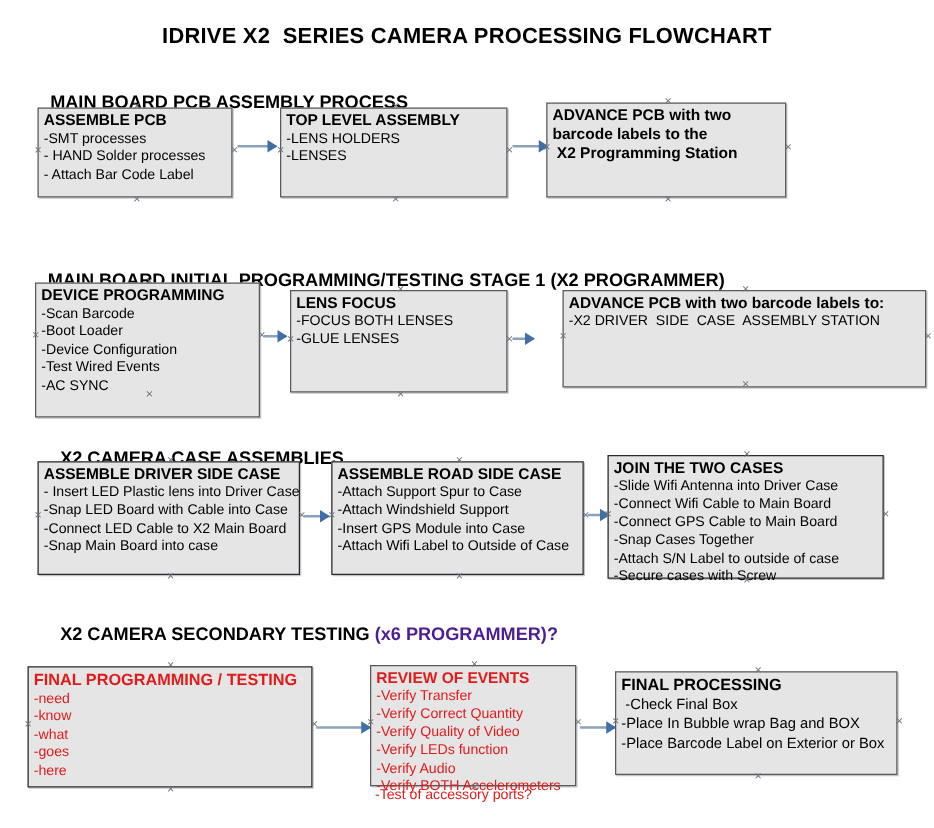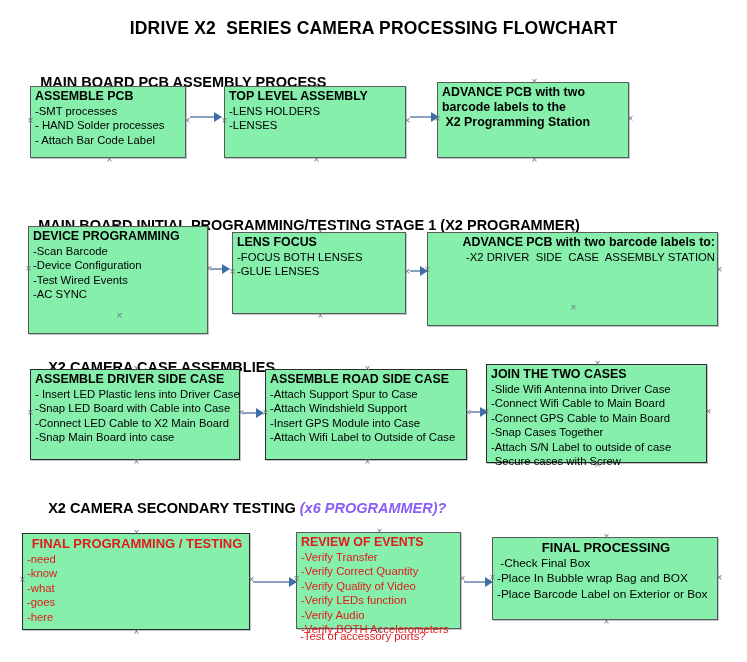--- a/index.html
+++ b/index.html
@@ -34,29 +34,28 @@
   }
 
   .section-head {
     position: absolute;
     font-size: 14.5px;
     font-weight: bold;
     color: #000000;
     white-space: pre;
   }
   .section-head .accent {
-    color: #8b5cf6;
-    font-style: italic;
+    color: #4c1d95;
   }
 
   
   .node {
     position: absolute;
     box-sizing: border-box;
-    background: #86efac;
+    background: #e5e5e5;
     border: 1.3px solid #5a5a5a;
     box-shadow: 1px 1px 0 rgba(120,125,140,0.45);
   }
   .node.dark-border {
     border-color: #2a2a2a;
   }
   .node-inner {
     position: absolute;
     left: 4px;
     top: 2px;
@@ -75,21 +74,20 @@
     line-height: 14.4px;
     white-space: pre;
   }
   .node.red .node-title,
   .node.red .node-line {
     color: #e01b1b;
   }
   .node-title.big {
     font-size: 13px;
     line-height: 16px;
-    text-align: center;
   }
   .node-line.big {
     font-size: 11.8px;
     line-height: 15.4px;
   }
   .overflow-line {
     position: absolute;
     font-size: 11.3px;
     line-height: 14.4px;
     color: #e01b1b;
@@ -182,20 +180,21 @@
   </div>
 
   <div class="section-head" style="left:22px; top:201px;">
     <span>MAIN BOARD INITIAL PROGRAMMING/TESTING STAGE 1 (X2 PROGRAMMER)</span><span class="accent"></span>
   </div>
 
   <div class="node" style="left:28px; top:226px; width:180px; height:108px;">
     <div class="node-inner">
       <div class="node-title">DEVICE PROGRAMMING</div>
       <div class="node-line">-Scan Barcode</div>
+      <div class="node-line">-Boot Loader</div>
       <div class="node-line">-Device Configuration</div>
       <div class="node-line">-Test Wired Events</div>
       <div class="node-line">-AC SYNC</div>
     </div>
     <div class="handle" style="left:-5px; top:37px;"></div>
     <div class="handle" style="left:86px; top:-6px;"></div>
     <div class="handle" style="left:86px; top:84px;"></div>
     <div class="handle" style="left:176px; top:37px;"></div>
   </div>
 
@@ -208,21 +207,21 @@
       <div class="node-line">-GLUE LENSES</div>
     </div>
     <div class="handle" style="left:-5px; top:34px;"></div>
     <div class="handle" style="left:83px; top:-6px;"></div>
     <div class="handle" style="left:83px; top:78px;"></div>
     <div class="handle" style="left:170px; top:34px;"></div>
   </div>
 
   <div class="arrow" style="left:410px; top:270px; width:17px;"></div>
 
-  <div class="node" style="left:427px; top:232px; width:291px; height:94px;text-align:right;">
+  <div class="node" style="left:450px; top:232px; width:291px; height:78px;">
     <div class="node-inner">
       <div class="node-title">ADVANCE PCB with two barcode labels to:</div>
       <div class="node-line">-X2 DRIVER  SIDE  CASE  ASSEMBLY STATION</div>
     </div>
     <div class="handle" style="left:-5px; top:32px;"></div>
     <div class="handle" style="left:141px; top:-6px;"></div>
     <div class="handle" style="left:141px; top:70px;"></div>
     <div class="handle" style="left:287px; top:32px;"></div>
   </div>
 

